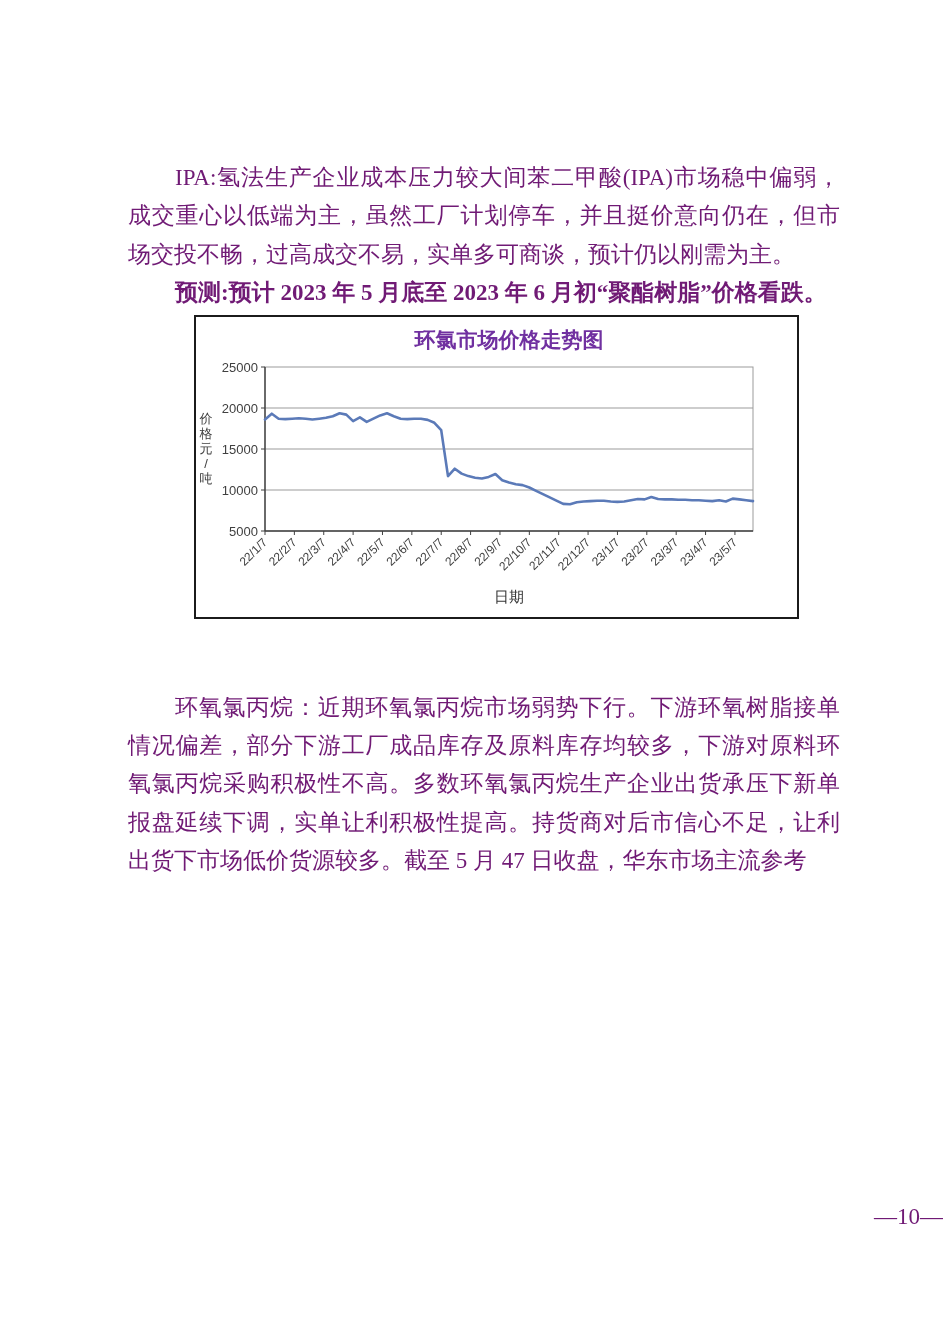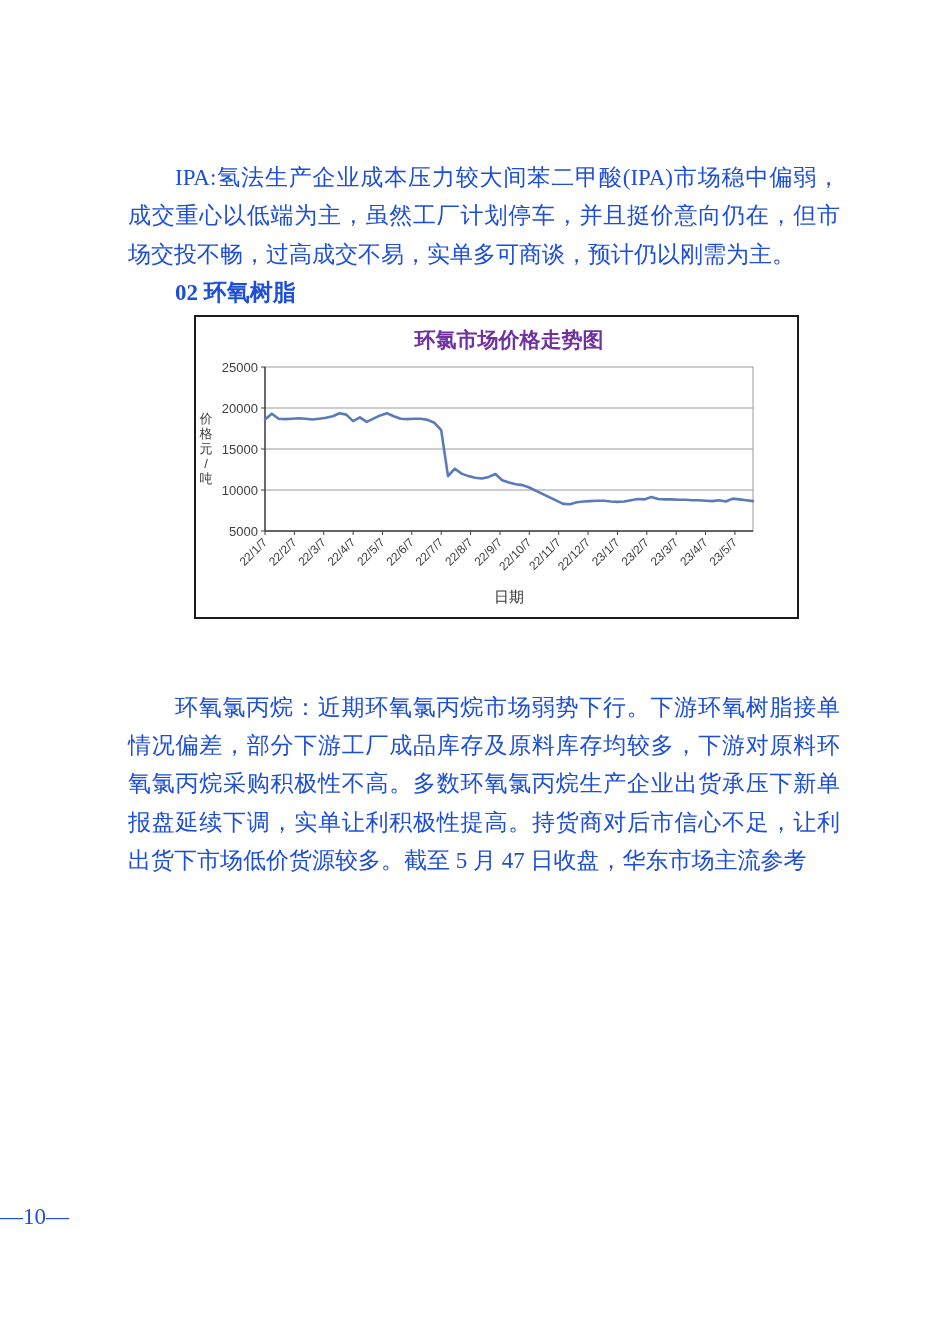--- a/index.html
+++ b/index.html
@@ -1,52 +1,52 @@
 <!DOCTYPE html>
 <html><head>
 <meta charset="utf-8">
 <style>
   html,body{margin:0;padding:0;background:#ffffff;}
   .page{
     position:relative;
     width:943px;height:1334px;
     background:#ffffff;
     font-family:"Liberation Serif","DejaVu Serif",serif;
-    color:#1d4ed8;
+    color:#701a75;
     overflow:hidden;
   }
   .content{
     position:absolute;
     left:128px;top:159px;width:712px;
     font-size:23px;line-height:38.4px;
     text-align:justify;
   }
   .content p{margin:0;text-indent:47px;}
   .content p.bold{font-weight:bold;}
   .chart-box{
     width:601px;height:300px;
     margin:2px 0 0 66px;
     border:2px solid #1b1b1b;
     background:#fff;
   }
   .chart-box svg{display:block;}
   .page-number{
     position:absolute;
     left:0;top:1198px;width:100%;
-    text-align:left;
+    text-align:right;
     font-size:23px;line-height:38px;
   }
 </style>
 </head>
 <body>
 
 <div class="page">
   <section class="content">
     <p>IPA:氢法生产企业成本压力较大间苯二甲酸(IPA)市场稳中偏弱，成交重心以低端为主，虽然工厂计划停车，并且挺价意向仍在，但市场交投不畅，过高成交不易，实单多可商谈，预计仍以刚需为主。</p>
-    <p class="bold">02 环氧树脂</p>
+    <p class="bold">预测:预计 2023 年 5 月底至 2023 年 6 月初“聚酯树脂”价格看跌。</p>
 
     <div class="chart-box">
       <svg id="chart-svg" width="601" height="300" viewBox="0 0 601 300" xmlns="http://www.w3.org/2000/svg">
           <line x1="69" y1="91" x2="557" y2="91" stroke="#9b9b9b" stroke-width="1"></line>
           <line x1="69" y1="132" x2="557" y2="132" stroke="#9b9b9b" stroke-width="1"></line>
           <line x1="69" y1="173" x2="557" y2="173" stroke="#9b9b9b" stroke-width="1"></line>
           <rect x="69" y="50" width="488" height="164" fill="none" stroke="#9b9b9b" stroke-width="1"></rect>
           <line x1="69" y1="50" x2="69" y2="214" stroke="#404040" stroke-width="1.4"></line>
           <line x1="69" y1="214" x2="557" y2="214" stroke="#404040" stroke-width="1.4"></line>
           <line x1="65" y1="50" x2="69" y2="50" stroke="#404040" stroke-width="1"></line>

